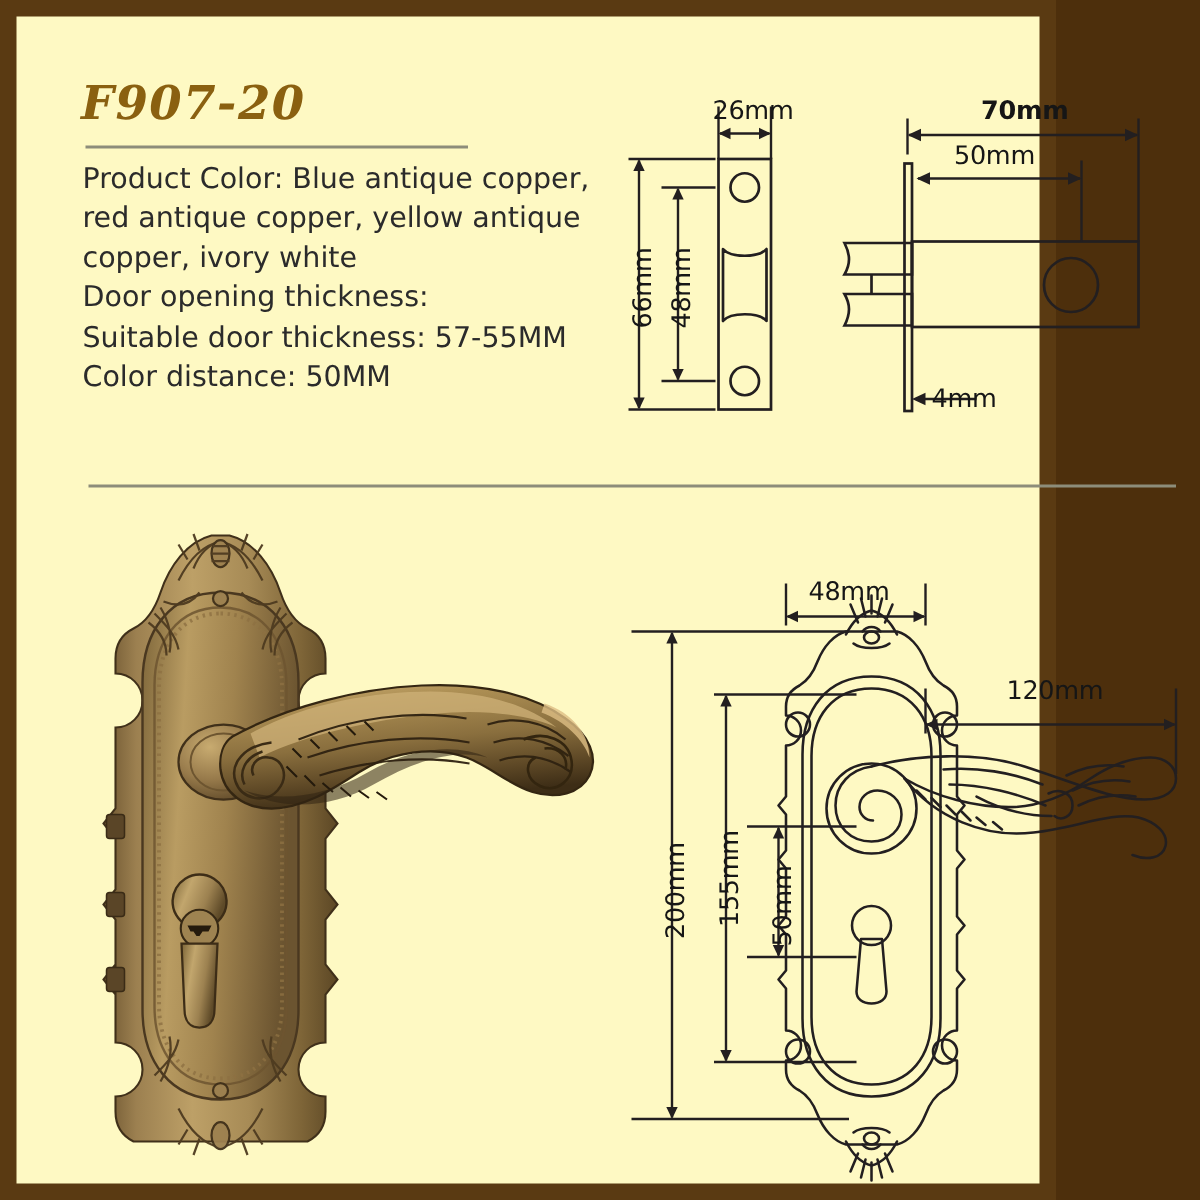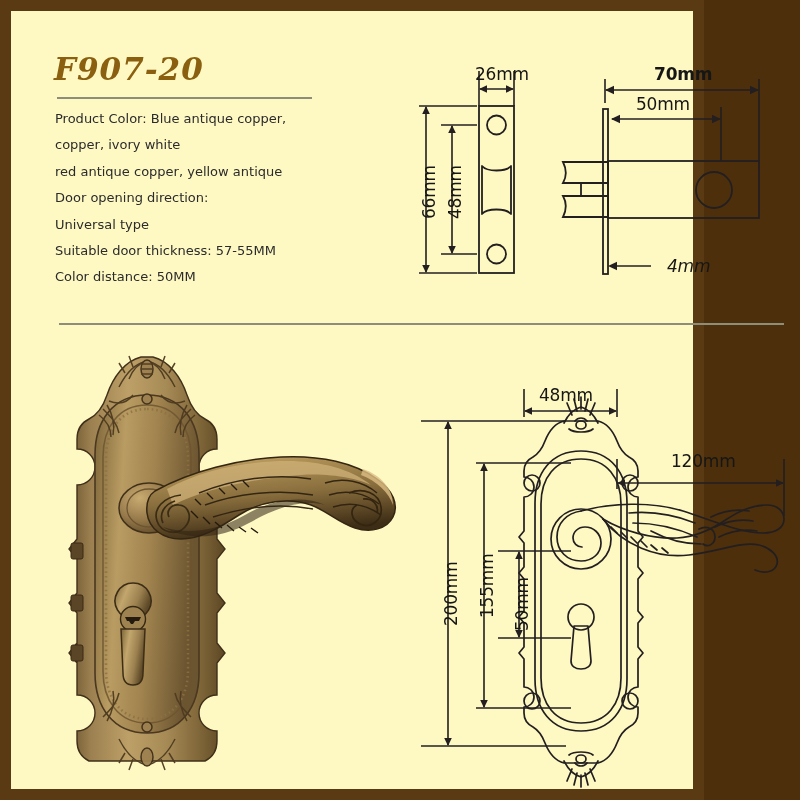--- a/index.html
+++ b/index.html
@@ -23,21 +23,21 @@
     font-style:italic;font-weight:700;font-size:31px;
     letter-spacing:1px;color:#8a6010;
     white-space:nowrap;
   }
   .title-rule{
     position:absolute;left:46px;top:86px;width:255px;height:2px;
     background:#8d8d7a;
   }
   .spec-block{
     position:absolute;left:44px;top:95px;width:368px;
-    font-size:13px;line-height:26.4px;color:#2b2b2b;
+    font-size:19px;line-height:26.4px;color:#2b2b2b;
   }
   .spec-line{white-space:nowrap;}
 
   .section-rule{
     position:absolute;left:48px;top:312px;width:725px;height:2px;
     background:#8d8d7a;
   }
 
   
   .tech{position:absolute;}
@@ -58,24 +58,23 @@
 <body>
 
 <div id="page">
   <div id="canvas">
 
     <div class="model-title">F907-20</div>
     <div class="title-rule"></div>
 
     <div class="spec-block">
       <div class="spec-line">Product Color: Blue antique copper,</div>
+      <div class="spec-line">red antique copper, yellow antique</div>
       <div class="spec-line">copper, ivory white</div>
-      <div class="spec-line">red antique copper, yellow antique</div>
-      <div class="spec-line">Door opening direction:</div>
-      <div class="spec-line">Universal type</div>
+      <div class="spec-line">Door opening thickness:</div>
       <div class="spec-line">Suitable door thickness: 57-55MM</div>
       <div class="spec-line">Color distance: 50MM</div>
     </div>
 
     <div class="section-rule"></div>
 
     <div class="tech" style="left:0;top:0;width:540px;height:300px;">
       <svg width="540" height="300" viewBox="0 0 540 300">
         <g stroke="#231f20" fill="none" stroke-width="1.8">
 
@@ -152,21 +151,21 @@
           <polygon points="594,79 603,74.8 603,83.2"></polygon>
           <polygon points="748,79 739,74.8 739,83.2"></polygon>
           <polygon points="600,108 609,103.8 609,112.2"></polygon>
           <polygon points="710,108 701,103.8 701,112.2"></polygon>
           <polygon points="597,255 606,250.8 606,259.2"></polygon>
         </g>
       </svg>
 
       <div class="dimtext" style="left:643px;top:53px;font-weight:bold;">70mm</div>
       <div class="dimtext" style="left:625px;top:83px;">50mm</div>
-      <div class="dimtext" style="left:656px;top:245px;font-style:italic;">4mm</div>
+      <div class="dimtext" style="left:610px;top:245px;">4mm</div>
     </div>
 
     <div class="tech" style="left:0;top:0;width:778px;height:778px;">
       <svg width="778" height="778" viewBox="0 0 778 778">
         <g stroke="#231f20" fill="none" stroke-width="1.7" stroke-linejoin="round" stroke-linecap="round">
 
           <path d="
             M553 410
             C 545 412, 538 420, 534 430
             C 531 438, 527 443, 522 446

